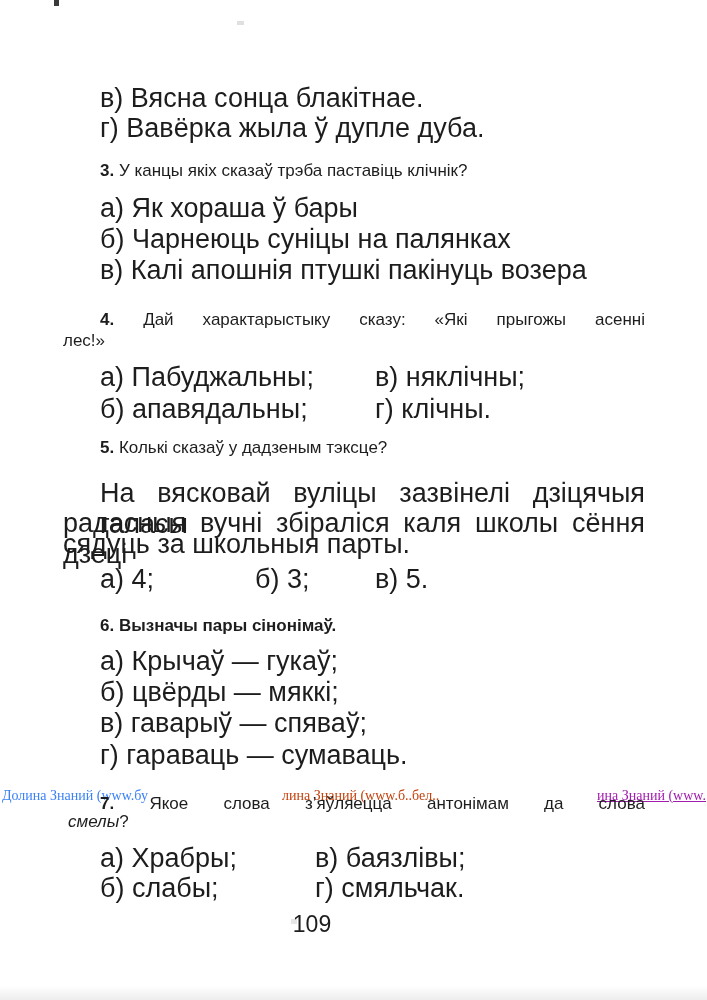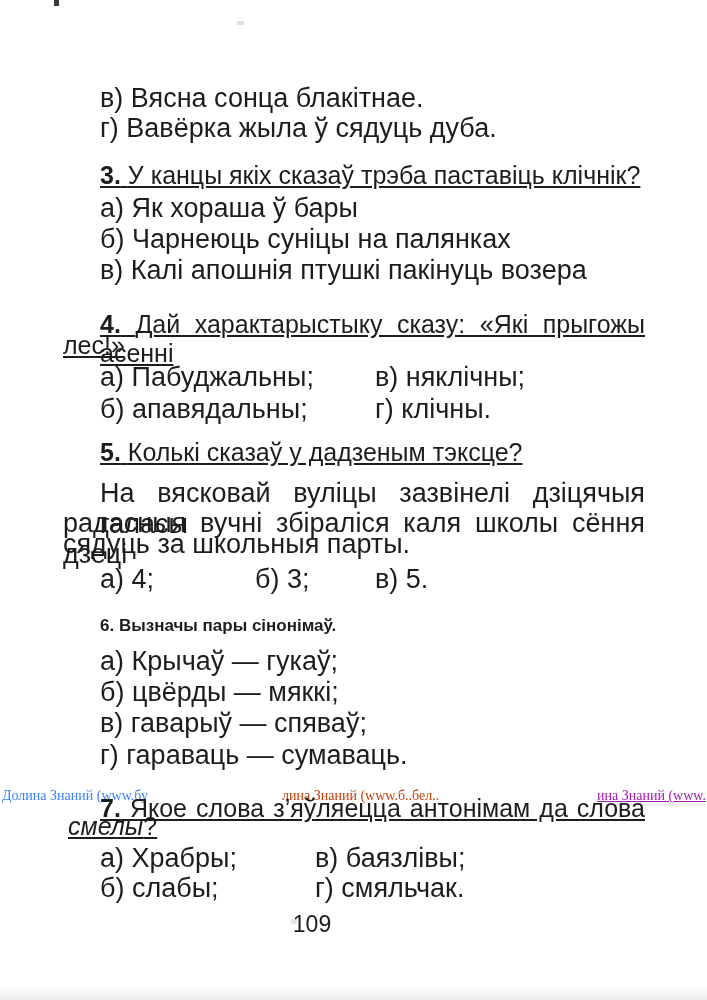--- a/index.html
+++ b/index.html
@@ -12,21 +12,21 @@
     color:#1d1d1d;
     -webkit-font-smoothing:antialiased;
   }
   .line {
     position:absolute;
     white-space:nowrap;
     z-index:2;
     line-height:1.15;
   }
   .opt  { font-size:27px; }
-  .head { font-size:25px;text-decoration:underline; }
+  .head { font-size:17px; }
   .head b { font-weight:700; }
   .q6head { font-size:17px; font-weight:700; }
   .just {
     white-space:normal;
     text-align:justify;
     text-align-last:justify;
     margin-top:9px;
   }
   .ital { font-style:italic;text-align:center; }
   .pagenum {
@@ -58,21 +58,21 @@
 </head>
 <body>
 
 <div class="wm">
   <span style="left: 2px; color: #3b82f6;">Долина Знаний (www.бу</span>
   <span style="left: 282px; color: #c2410c; font-family: Liberation Serif, serif;">лина Знаний (www.б..бел..</span>
   <span style="left: 597px; color: #a21caf; text-decoration: underline;">ина Знаний (www.</span>
 </div>
 
 <div class="line opt" style="left:100px; top:83px">в) Вясна сонца блакітнае.</div>
-<div class="line opt" style="left:100px; top:113px">г) Вавёрка жыла ў сядуць дуба.</div>
+<div class="line opt" style="left:100px; top:113px">г) Вавёрка жыла ў дупле дуба.</div>
 
 <div class="line head" style="left:100px; top:161px"><b>3.</b> <span>У канцы якіх сказаў трэба паставіць клічнік?</span></div>
 <div class="line opt" style="left:100px; top:193px">а) Як хораша ў бары</div>
 <div class="line opt" style="left:100px; top:224px">б) Чарнеюць суніцы на палянках</div>
 <div class="line opt" style="left:100px; top:255px">в) Калі апошнія птушкі пакінуць возера</div>
 
 <div class="line head just" style="left:100px; top:301px; width:545px"><b>4.</b> <span>Дай характарыстыку сказу: «Які прыгожы асенні</span></div>
 <div class="line head" style="left:63px; top:331px">лес!»</div>
 <div class="line opt" style="left:100px; top:362px">а) Пабуджальны;</div>
 <div class="line opt" style="left:375px; top:362px">в) няклічны;</div>

